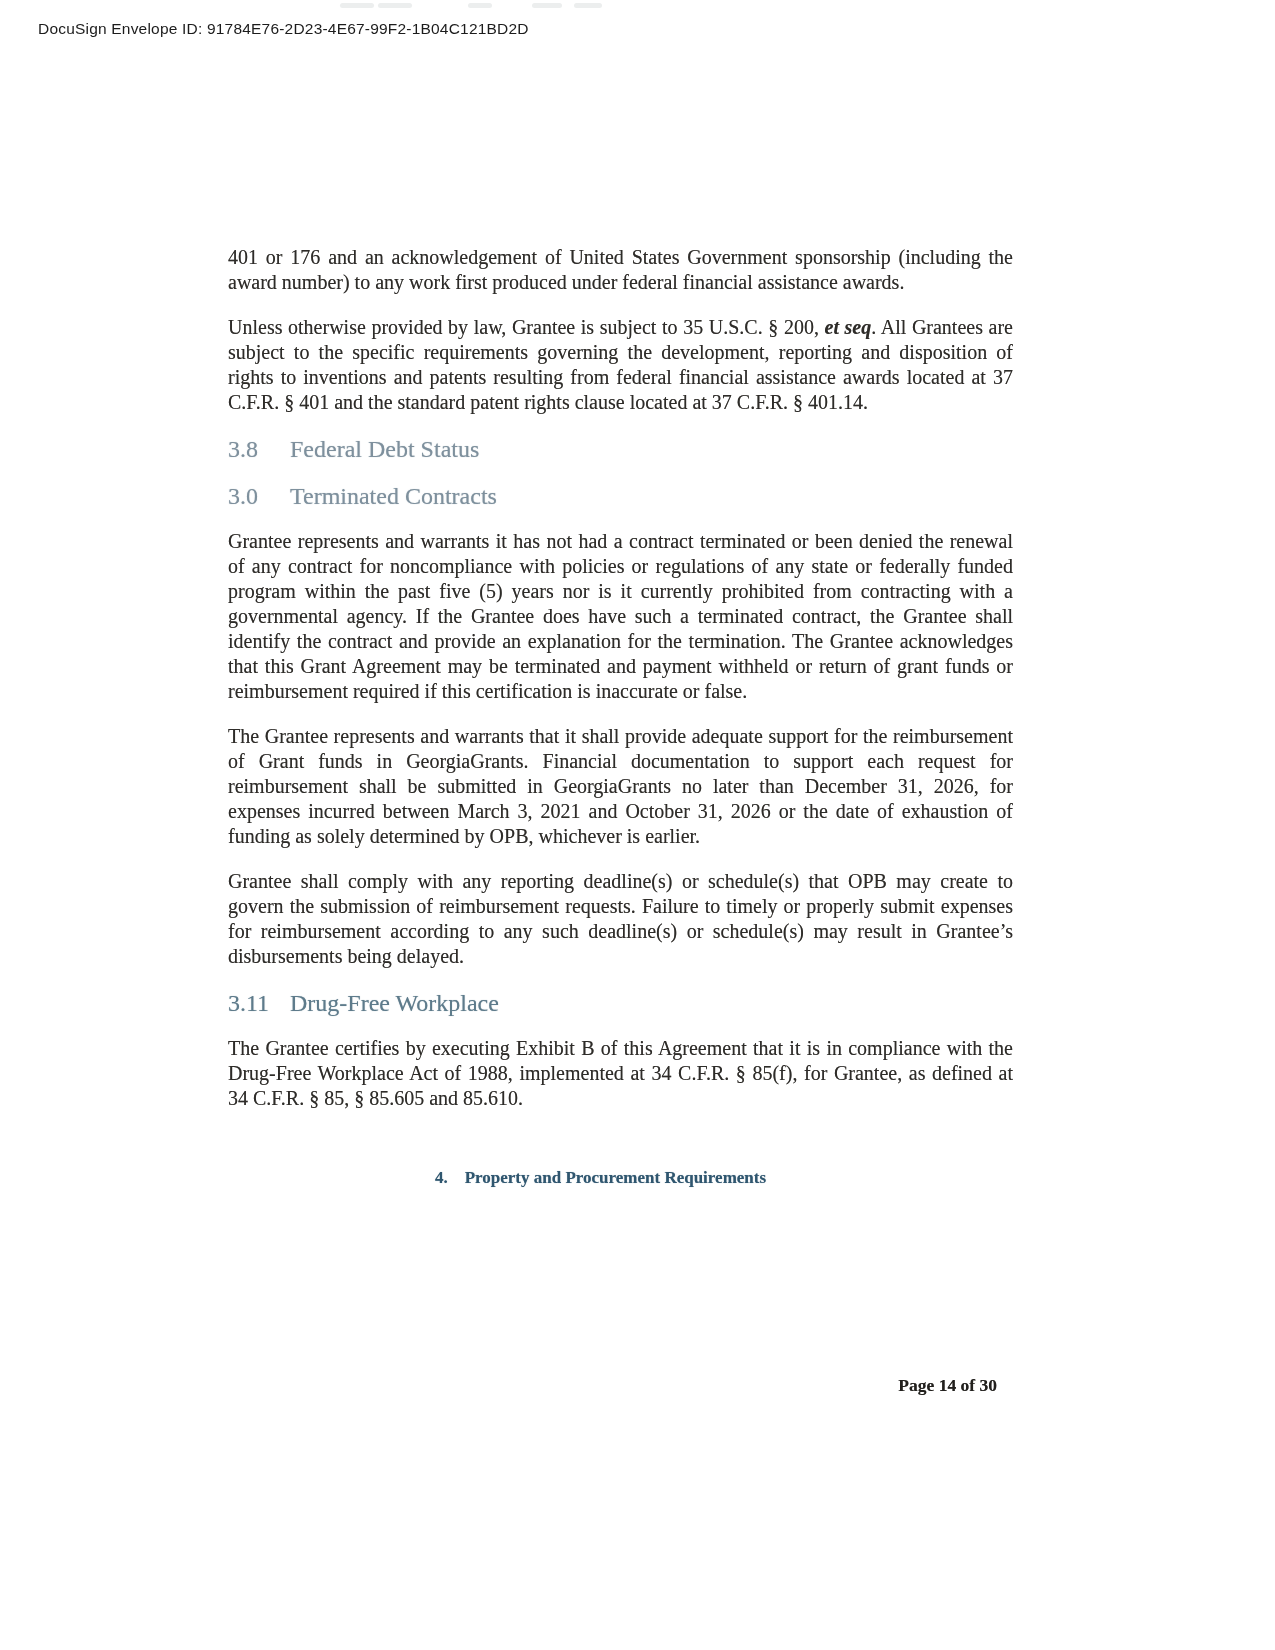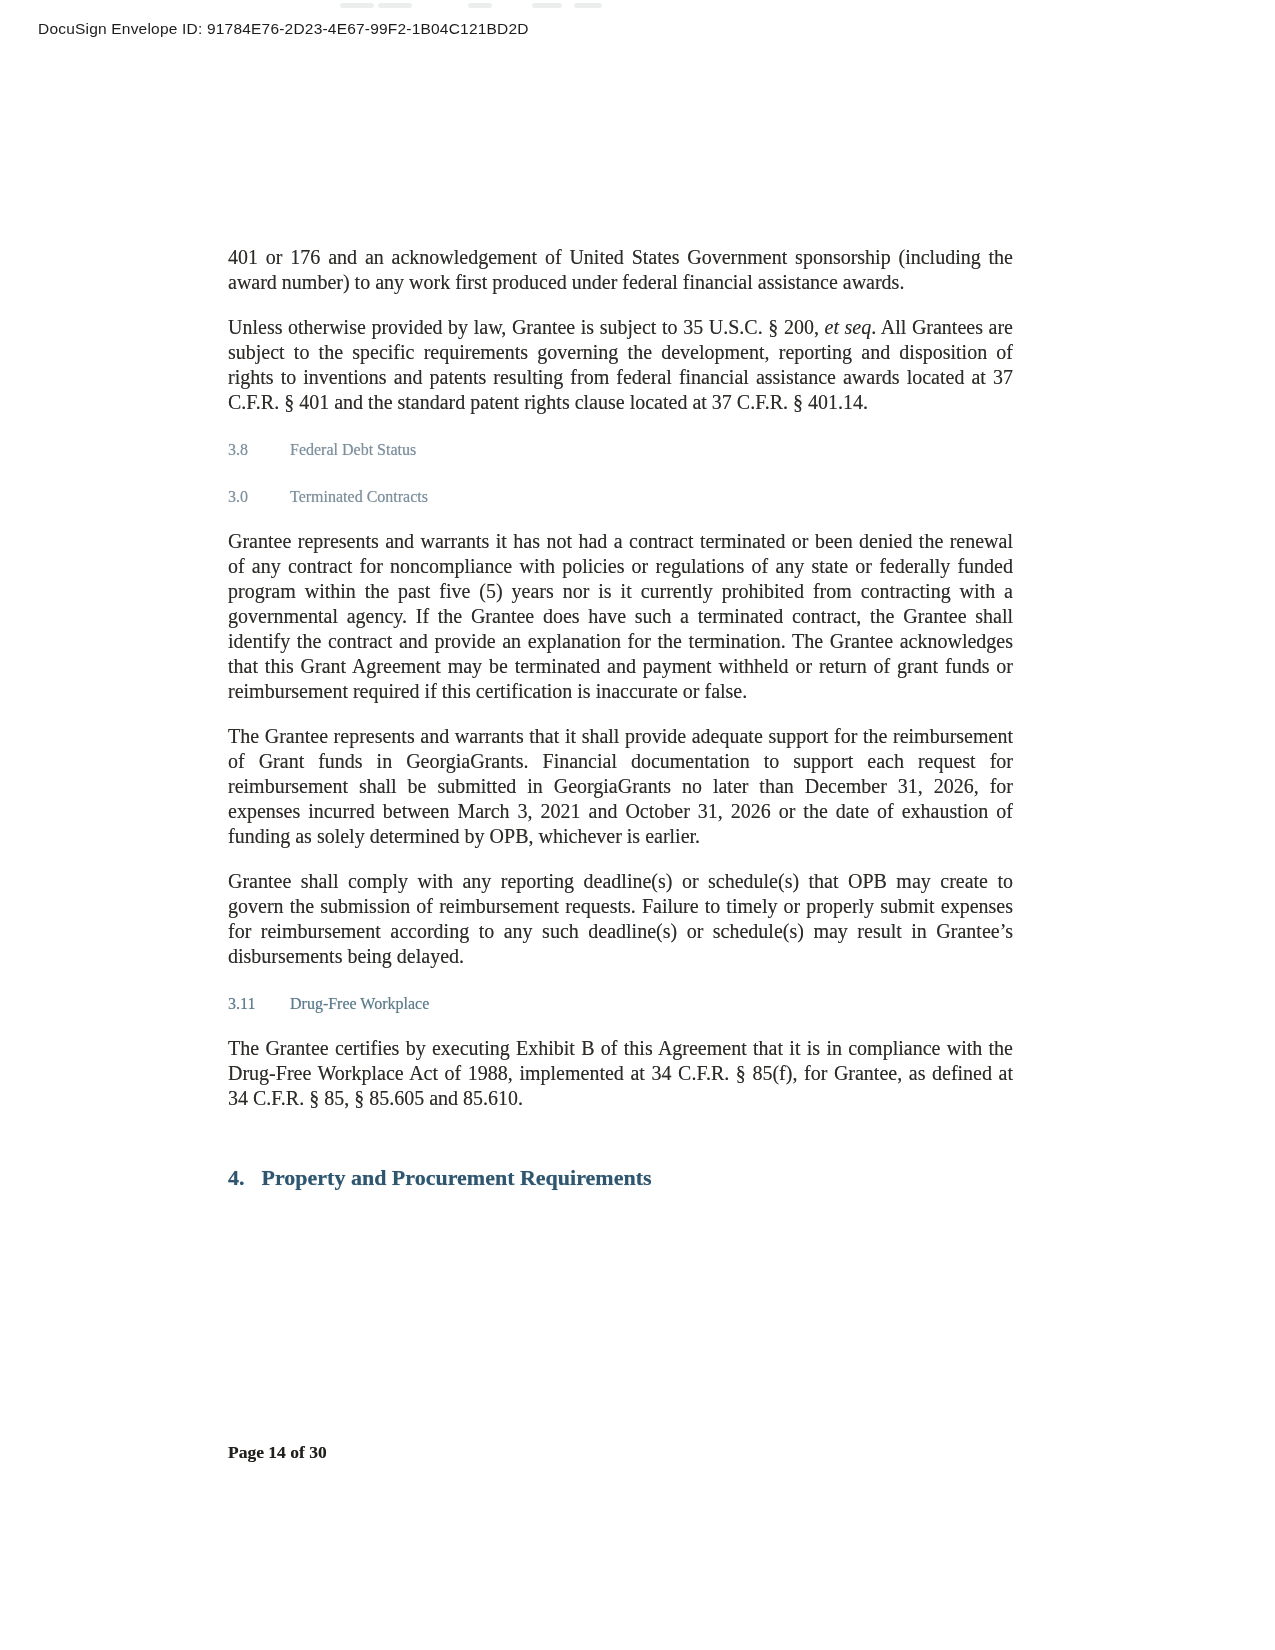--- a/index.html
+++ b/index.html
@@ -41,52 +41,53 @@
     line-height: 25px;
     color: var(--body-ink, #2e2c29);
     text-align: justify;
     text-shadow: 0 0 0.6px rgba(45,43,40,0.5);
   }
   .content p {
     margin: 0 0 20px 0;
   }
   .sec {
     margin: 22px 0 20px 0;
-    font-size: 16px;
+    font-size: 24px;
     font-weight: normal;
     text-align: left;
     color: var(--heading-accent, #7e909d);
     text-shadow: 0 0 0.9px rgba(126,144,157,0.65);
   }
   .sec .num {
     display: inline-block;
     width: 62px;
   }
   .sec.darker {
     color: var(--heading-accent-dark, #5e7b8b);
     text-shadow: 0 0 0.9px rgba(94,123,139,0.6);
   }
-  .it { font-style: italic; }
+  .it { font-style: italic; font-weight: bold; }
   .sec4 {
     margin-top: 54px;
+    text-align: center;
     padding-right: 40px;
     font-weight: bold;
-    font-size: 22px;
+    font-size: 17px;
     color: var(--section-title-accent, #2f566f);
     text-shadow: 0 0 0.8px rgba(47,86,111,0.55);
   }
   .sec4 .s4num { margin-right: 17px; }
   .footer {
     position: absolute;
-    top: 1442px;
+    top: 1375px;
     left: 228px;
     width: 785px;
     padding-right: 16px;
     box-sizing: border-box;
-    text-align: left;
+    text-align: right;
     font-size: 17.5px;
     font-weight: bold;
     color: #22201d;
     text-shadow: 0 0 0.5px rgba(34,32,29,0.5);
   }
 </style>
 </head>
 <body>
 
 <div class="page">

